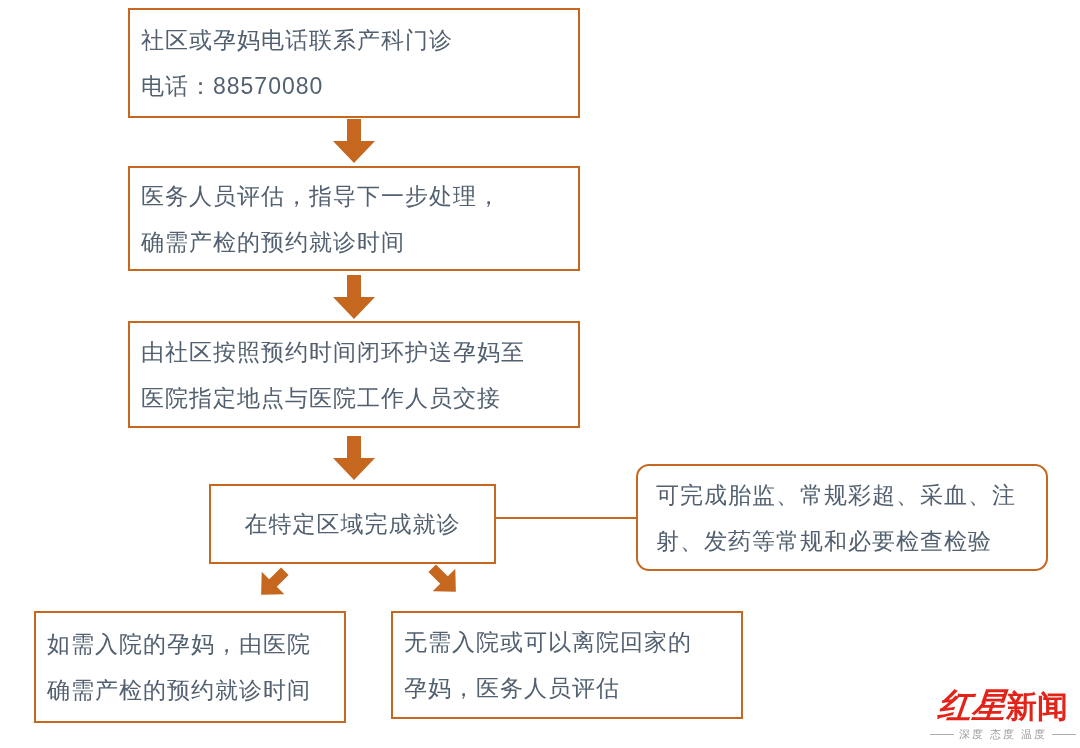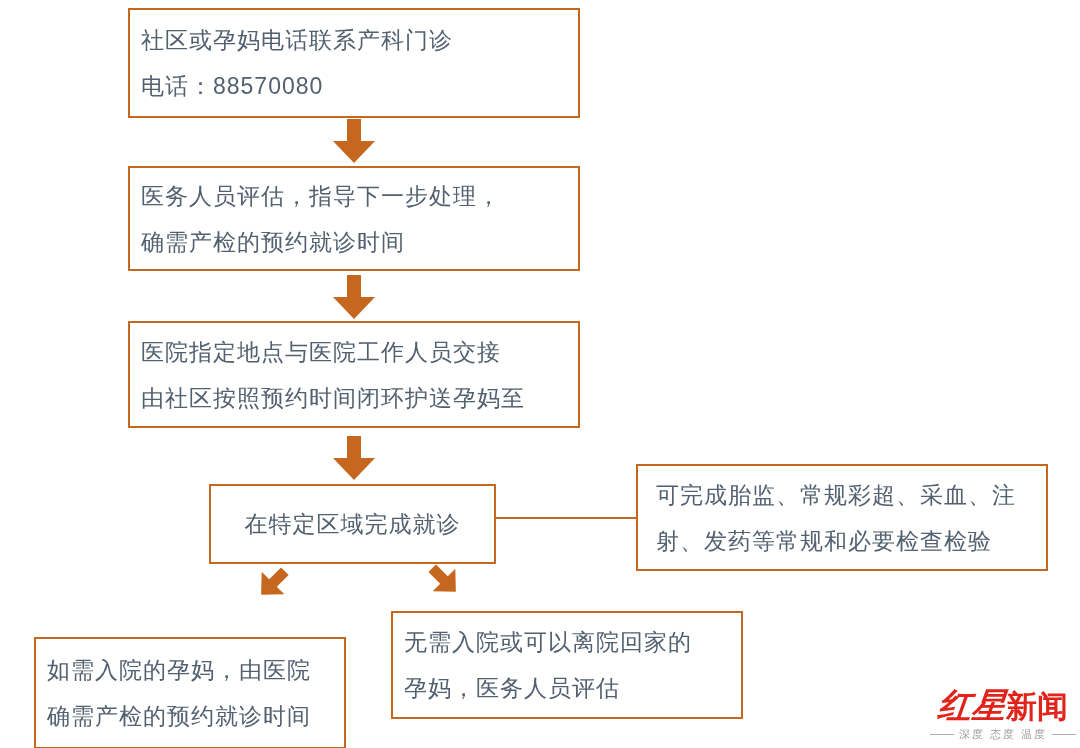--- a/index.html
+++ b/index.html
@@ -87,54 +87,54 @@
     <span class="ln">确需产检的预约就诊时间</span>
   </div>
 
   <div class="arrow" style="left:333px;top:275px;">
     <svg width="42" height="44" viewBox="0 0 42 44">
       <polygon points="14,0 28,0 28,22 42,22 21,44 0,22 14,22" fill="#C5671E"></polygon>
     </svg>
   </div>
 
   <div class="box" style="left:128px;top:321px;width:452px;height:107px;">
+    <span class="ln">由社区按照预约时间闭环护送孕妈至</span>
     <span class="ln">医院指定地点与医院工作人员交接</span>
-    <span class="ln">由社区按照预约时间闭环护送孕妈至</span>
   </div>
 
   <div class="arrow" style="left:333px;top:436px;">
     <svg width="42" height="44" viewBox="0 0 42 44">
       <polygon points="14,0 28,0 28,22 42,22 21,44 0,22 14,22" fill="#C5671E"></polygon>
     </svg>
   </div>
 
   <div class="box center" style="left:209px;top:484px;width:287px;height:80px;">
     <span class="ln">在特定区域完成就诊</span>
   </div>
 
   <div class="hline" style="left:496px;top:517px;width:140px;"></div>
 
-  <div class="box" style="left:636px;top:464px;width:412px;height:107px;padding-left:18px;">
+  <div class="box" style="left:636px;top:464px;width:412px;height:107px;padding-left:18px;border-radius:13px;">
     <span class="ln">可完成胎监、常规彩超、采血、注</span>
     <span class="ln">射、发药等常规和必要检查检验</span>
   </div>
 
   <div class="arrow" style="left:257px;top:564px;transform:rotate(45deg);">
     <svg width="32" height="38" viewBox="0 0 42 44">
       <polygon points="14,0 28,0 28,22 42,22 21,44 0,22 14,22" fill="#C5671E"></polygon>
     </svg>
   </div>
 
   <div class="arrow" style="left:428px;top:561px;transform:rotate(-45deg);">
     <svg width="32" height="38" viewBox="0 0 42 44">
       <polygon points="14,0 28,0 28,22 42,22 21,44 0,22 14,22" fill="#C5671E"></polygon>
     </svg>
   </div>
 
-  <div class="box" style="left:34px;top:611px;width:312px;height:112px;margin-top:26px;">
+  <div class="box" style="left:34px;top:611px;width:312px;height:112px;">
     <span class="ln">如需入院的孕妈，由医院</span>
     <span class="ln">确需产检的预约就诊时间</span>
   </div>
 
   <div class="box" style="left:391px;top:611px;width:352px;height:108px;">
     <span class="ln">无需入院或可以离院回家的</span>
     <span class="ln">孕妈，医务人员评估</span>
   </div>
 
   <div class="watermark">

